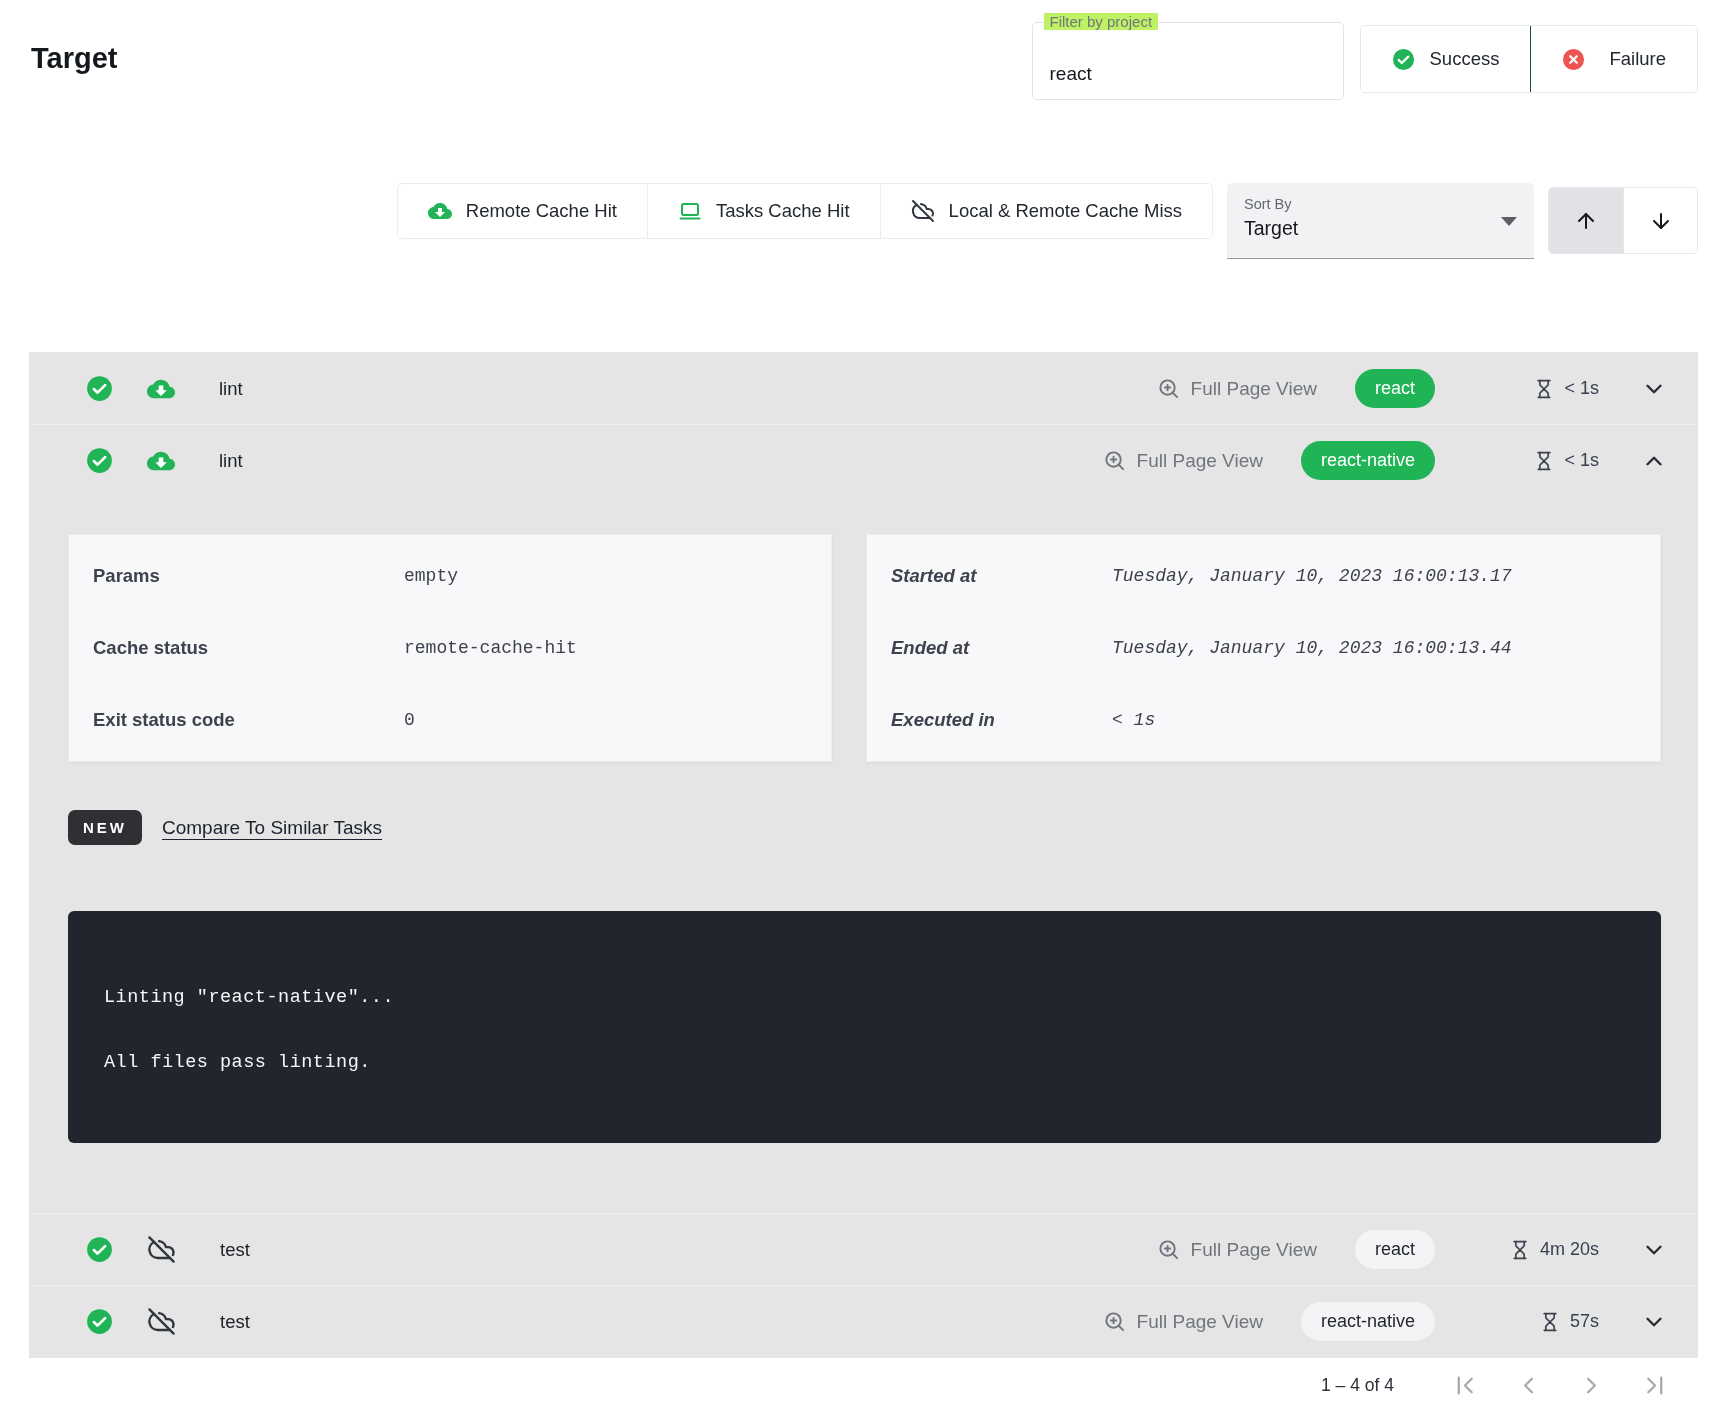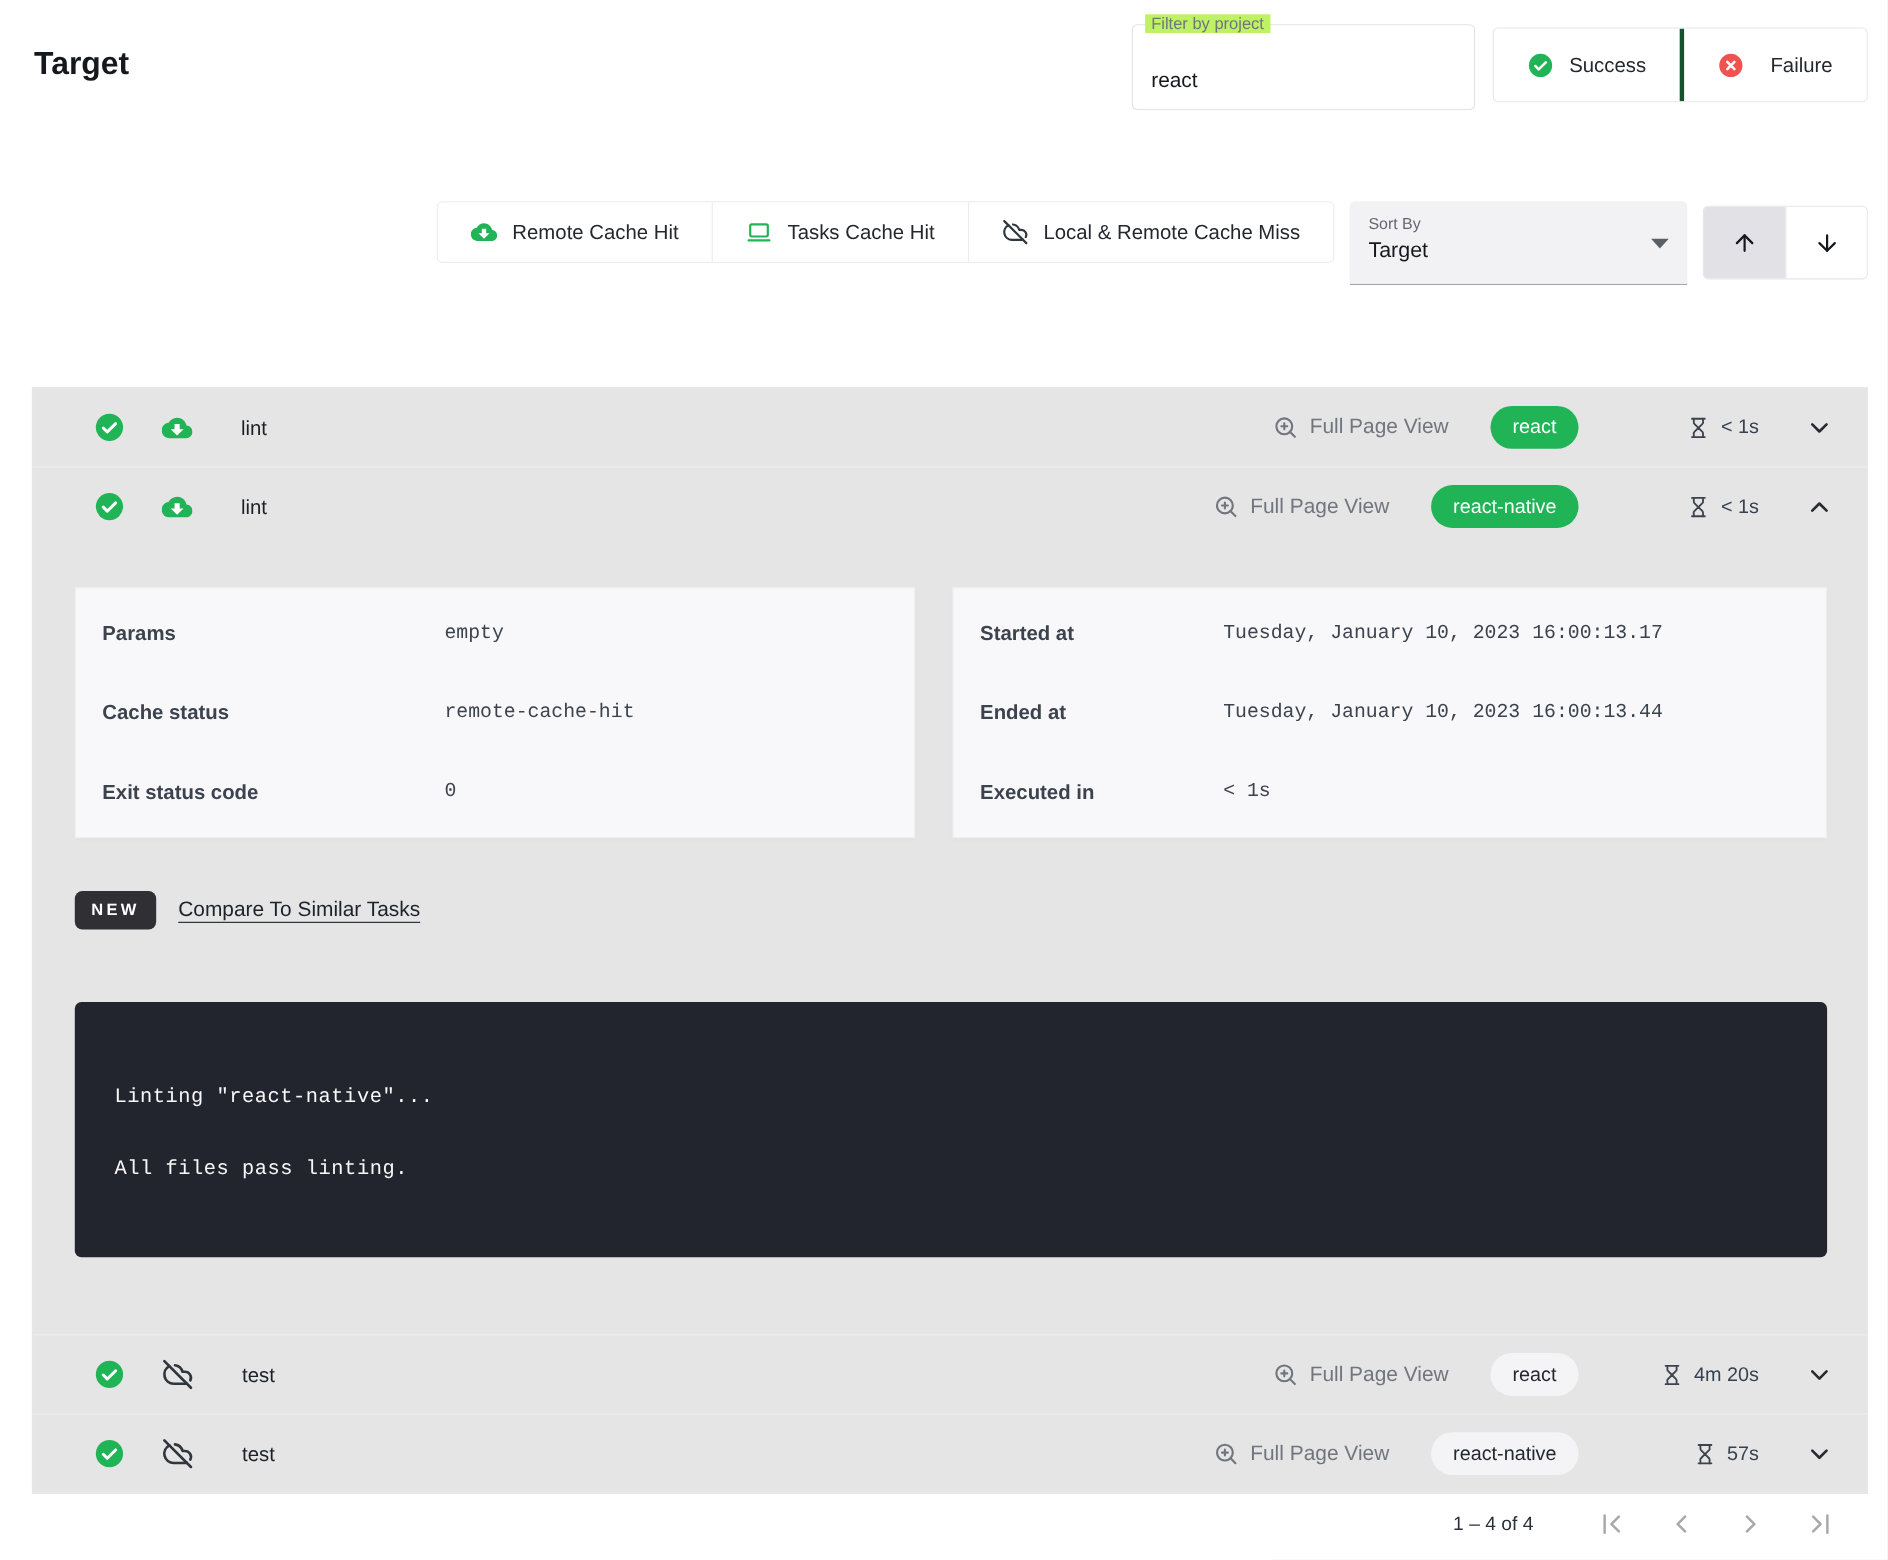--- a/index.html
+++ b/index.html
@@ -16,21 +16,21 @@
   
   .page-title { position:absolute; left:31px; top:42px; font-size:29px; font-weight:700; color:#15181d; }
   .header-right { position:absolute; top:22px; right:18px; display:flex; gap:16px; align-items:flex-start; }
 
   .filter-field { position:relative; width:312px; height:78px; border:1px solid #e3e3e7; border-radius:5px; background:#fff; }
   .filter-label { position:absolute; top:-10px; left:11px; background:#bef264; padding:0 6px; font-size:15px; color:#70757e; }
   .filter-input { border:none; outline:none; width:100%; height:100%; padding:26px 16px 0 17px; font-size:19px; color:#15181d; font-family:"Liberation Sans", sans-serif; background:transparent; }
 
   .status-group { display:flex; margin-top:3px; border:1px solid #e6e6ea; border-radius:5px; background:#fff; height:68px; overflow:hidden; }
   .status-btn { display:flex; align-items:center; gap:15px; padding:0 31px; background:#fff; border:none; font-size:18.5px; color:#23282f; font-family:inherit; cursor:pointer; }
-  .status-btn + .status-btn { border-left:4px solid #14532d;gap:24px; }
+  .status-btn + .status-btn { border-left:1px solid #14532d;gap:24px; }
 
   
   .toolbar { position:absolute; top:183px; right:18px; display:flex; gap:14px; align-items:flex-start; }
   .cache-filter-group { display:flex; height:56px; border:1px solid #ececef; border-radius:5px; background:#fff; overflow:hidden; }
   .cache-filter-btn { display:flex; align-items:center; gap:14px; padding:0 30px; font-size:18.5px; color:#23282f; background:#fff; border:none; white-space:nowrap; font-family:inherit; cursor:pointer; }
   .cache-filter-btn + .cache-filter-btn { border-left:1px solid #ececef; }
 
   .sort-select { position:relative; width:307px; height:76px; background:#f2f2f4; border-radius:5px 5px 0 0; border-bottom:1px solid #9a9aa0; padding:13px 0 0 17px; cursor:pointer; }
   .sort-label { font-size:14.5px; color:#636870; }
   .sort-value { font-size:19.5px; color:#15181d; margin-top:5px; }
@@ -54,21 +54,21 @@
   .pill.green { background:#21b457; color:#ffffff; }
   .pill.gray { background:#f4f4f6; color:#23282f; }
   .duration { margin-left:30px; width:134px; display:flex; align-items:center; justify-content:flex-end; gap:10px; font-size:18px; color:#374151; }
   .chevron { margin-left:42px; cursor:pointer; }
 
   
   .expanded { padding:38px 36px 70px 38px; }
   .detail-panels { display:flex; gap:34px; }
   .panel { background:#f8f8fa; border:1px solid #ededf0; box-shadow:0 1px 3px rgba(0,0,0,0.05); padding:5px 0; }
   .panel-left { width:764px; }
-  .panel-right { flex:1; }
+  .panel-right { flex:1;font-style:italic; }
   .panel-row { display:flex; align-items:center; height:72px; padding-left:24px; }
   .panel-label { font-weight:700; font-size:18.5px; color:#3c434e; }
   .panel-left .panel-label { width:311px; }
   .panel-right .panel-label { width:221px; }
   .panel-value { font-family:"Liberation Mono", monospace; font-size:18px; color:#3c434e; }
 
   .compare-row { margin-top:48px; display:flex; align-items:center; gap:20px; }
   .new-badge { background:#2f2f34; color:#fff; font-size:15px; font-weight:700; letter-spacing:3px; padding:9px 15px; border-radius:7px; }
   .compare-link { font-size:19px; font-weight:500; color:#1d232c; text-decoration:underline; text-underline-offset:5px; cursor:pointer; }
 

